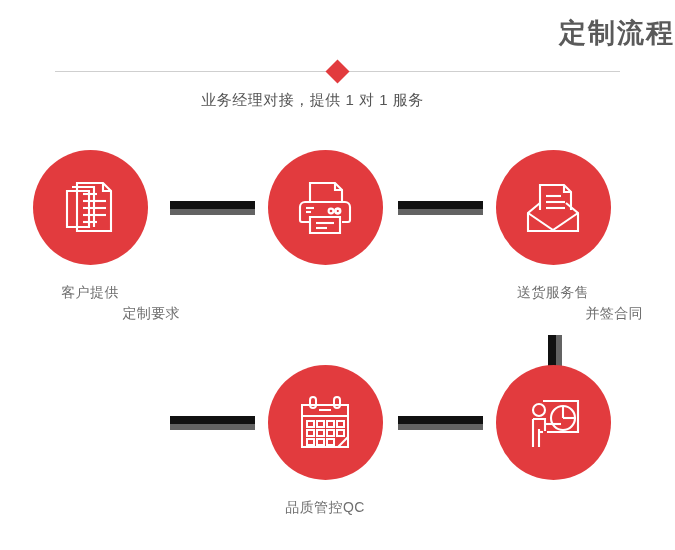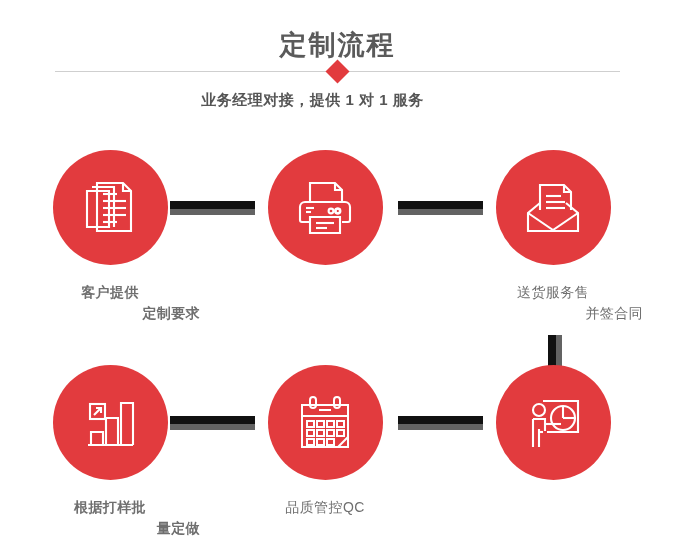--- a/index.html
+++ b/index.html
@@ -17,26 +17,26 @@
   }
 
   
   .header {
     position: absolute;
     left: 0;
     top: 0;
     width: 675px;
   }
   .page-title {
-    text-align: center;
+    text-align: right;
     font-size: 27px;
     font-weight: bold;
     color: #5a5a5a;
     letter-spacing: 2px;
-    margin: 12px;
+    margin: 0;
     padding-top: 16px;
     line-height: 34px;
   }
   .divider-wrap {
     position: absolute;
     left: 55px;
     top: 71px;
     width: 565px;
     height: 2px;
   }
@@ -62,40 +62,39 @@
   .subtitle {
     position: absolute;
     left: 0;
     top: 89px;
     width: 625px;
     text-align: center;
     font-size: 15px;
     color: #555555;
     letter-spacing: 0.5px;
     line-height: 22px;
-    font-weight: bold;
   }
 
   
   .flow {
     position: absolute;
     left: 0;
     top: 150px;
     width: 675px;
   }
   .flow-row {
     position: relative;
     height: 215px;
   }
   .step {
     position: absolute;
     width: 180px;
     text-align: center;
   }
-  .step-1 { left: 20px; font-weight: bold; }
+  .step-1 { left: 0; }
   .step-2 { left: 235px; }
   .step-3 { left: 463px; }
 
   .circle {
     width: 115px;
     height: 115px;
     border-radius: 50%;
     background: #e23b3e;
     margin: 0 auto;
     position: relative;
@@ -262,39 +261,20 @@
 
     <div class="conn-v">
       <div class="bar-dark"></div>
       <div class="bar-shadow"></div>
     </div>
 
   </div>
 
   <div class="flow-row">
 
-    <div class="step step-1">
-      <div class="circle">
-        <span>
-          <svg width="62" height="62" viewBox="0 0 62 62" fill="none" stroke="#ffffff" stroke-width="2.1">
-            <path d="M9 53 H54"></path>
-            <path d="M12 53 V40 H24 V53"></path>
-            <path d="M27 53 V26 H39 V53"></path>
-            <path d="M42 53 V11 H54 V53"></path>
-            <rect x="11" y="12" width="15" height="15"></rect>
-            <path d="M15 23 L22 16"></path>
-            <path d="M17 16 H22 V21"></path>
-          </svg>
-        </span>
-      </div>
-      <div class="step-label">
-        <span>根据打样批</span>
-        <span class="l2">量定做</span>
-      </div>
-    </div>
 
     <div class="conn-h conn-h-1">
       <div class="bar-dark"></div>
       <div class="bar-shadow"></div>
     </div>
 
     <div class="step step-2">
       <div class="circle">
         <span>
           <svg width="64" height="64" viewBox="0 0 64 64" fill="none" stroke="#ffffff" stroke-width="2">

